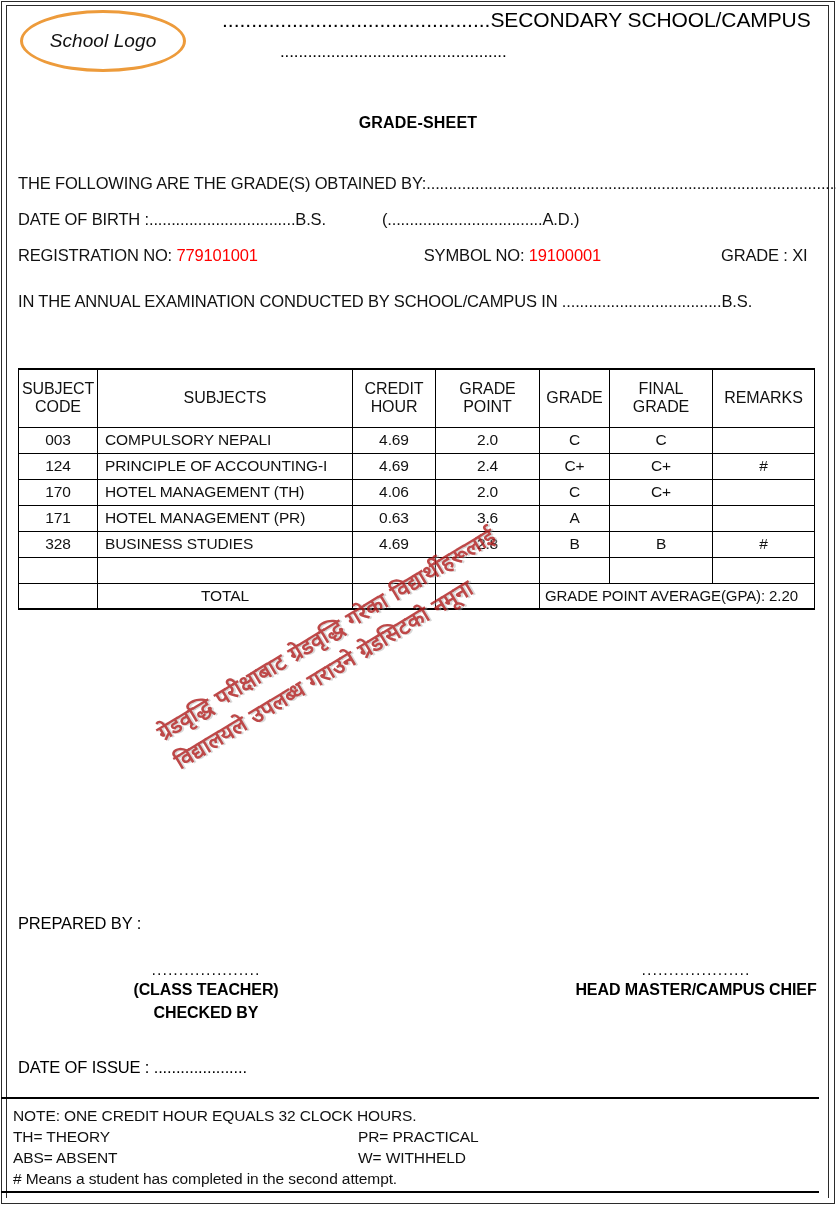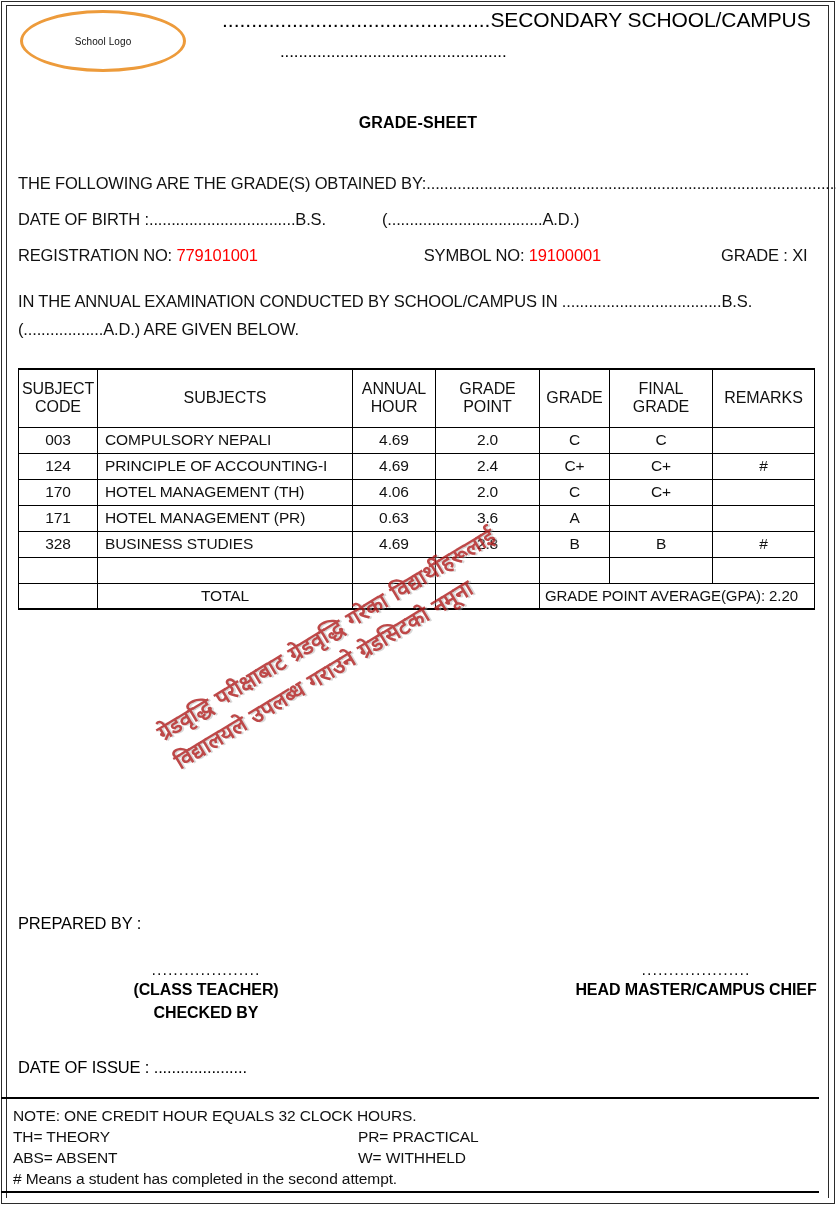--- a/index.html
+++ b/index.html
@@ -47,23 +47,24 @@
   }
   .logo-ellipse {
     position: absolute;
     left: 12px; top: 4px;
     width: 166px; height: 62px;
     border: 3px solid #ED9B3B;
     border-radius: 50%;
     display: flex; align-items: center; justify-content: center;
   }
   .logo-ellipse span {
-    font-size: 10px;
+    font-size: 19px;
     color: #111;
     letter-spacing: .1px;
+    font-style: italic;
   }
   .school-line {
     position: absolute;
     left: 174px; top: 2px;
     width: 640px;
     font-size: 21px;
     letter-spacing: -.1px;
     white-space: nowrap;
     margin-left: 40px;
   }
@@ -265,23 +266,20 @@
   </div>
 
   <div class="info-line l-reg">
     <span>REGISTRATION NO:</span>
     <span class="red">779101001</span><span class="gap-c"></span><span class="gap-c"></span><span class="gap-a"></span><span>SYMBOL NO:</span>
     <span class="red">19100001</span><span class="gap-c"></span><span class="gap-c"></span><span>GRADE : XI</span>
   </div>
 
   <div class="info-line l-annual1">
     <span>IN THE ANNUAL EXAMINATION CONDUCTED BY SCHOOL/CAMPUS IN</span> <span>....................................</span><span>B.S.</span>
-  </div>
-  <div class="info-line l-annual2">
-    <span>(..................</span><span>A.D.) ARE GIVEN BELOW.</span>
   </div>
 
   <div class="table-wrap">
     <table class="marks">
       <colgroup>
         <col class="c-code">
           <col class="c-subj">
           <col class="c-credit">
           <col class="c-gp">
         <col class="c-grade">
@@ -289,21 +287,21 @@
           <col class="c-rem">
       </colgroup>
       <thead>
         <tr>
           <th class="thick-top">
             <div>SUBJECT</div>
             <div>CODE</div>
           </th>
           <th class="thick-top">SUBJECTS</th>
           <th class="thick-top">
-            <div>ANNUAL</div>
+            <div>CREDIT</div>
             <div>HOUR</div>
           </th>
           <th class="thick-top">
             <div>GRADE</div>
             <div>POINT</div>
           </th>
           <th class="thick-top">GRADE</th>
           <th class="thick-top">
             <div>FINAL</div>
             <div>GRADE</div>

